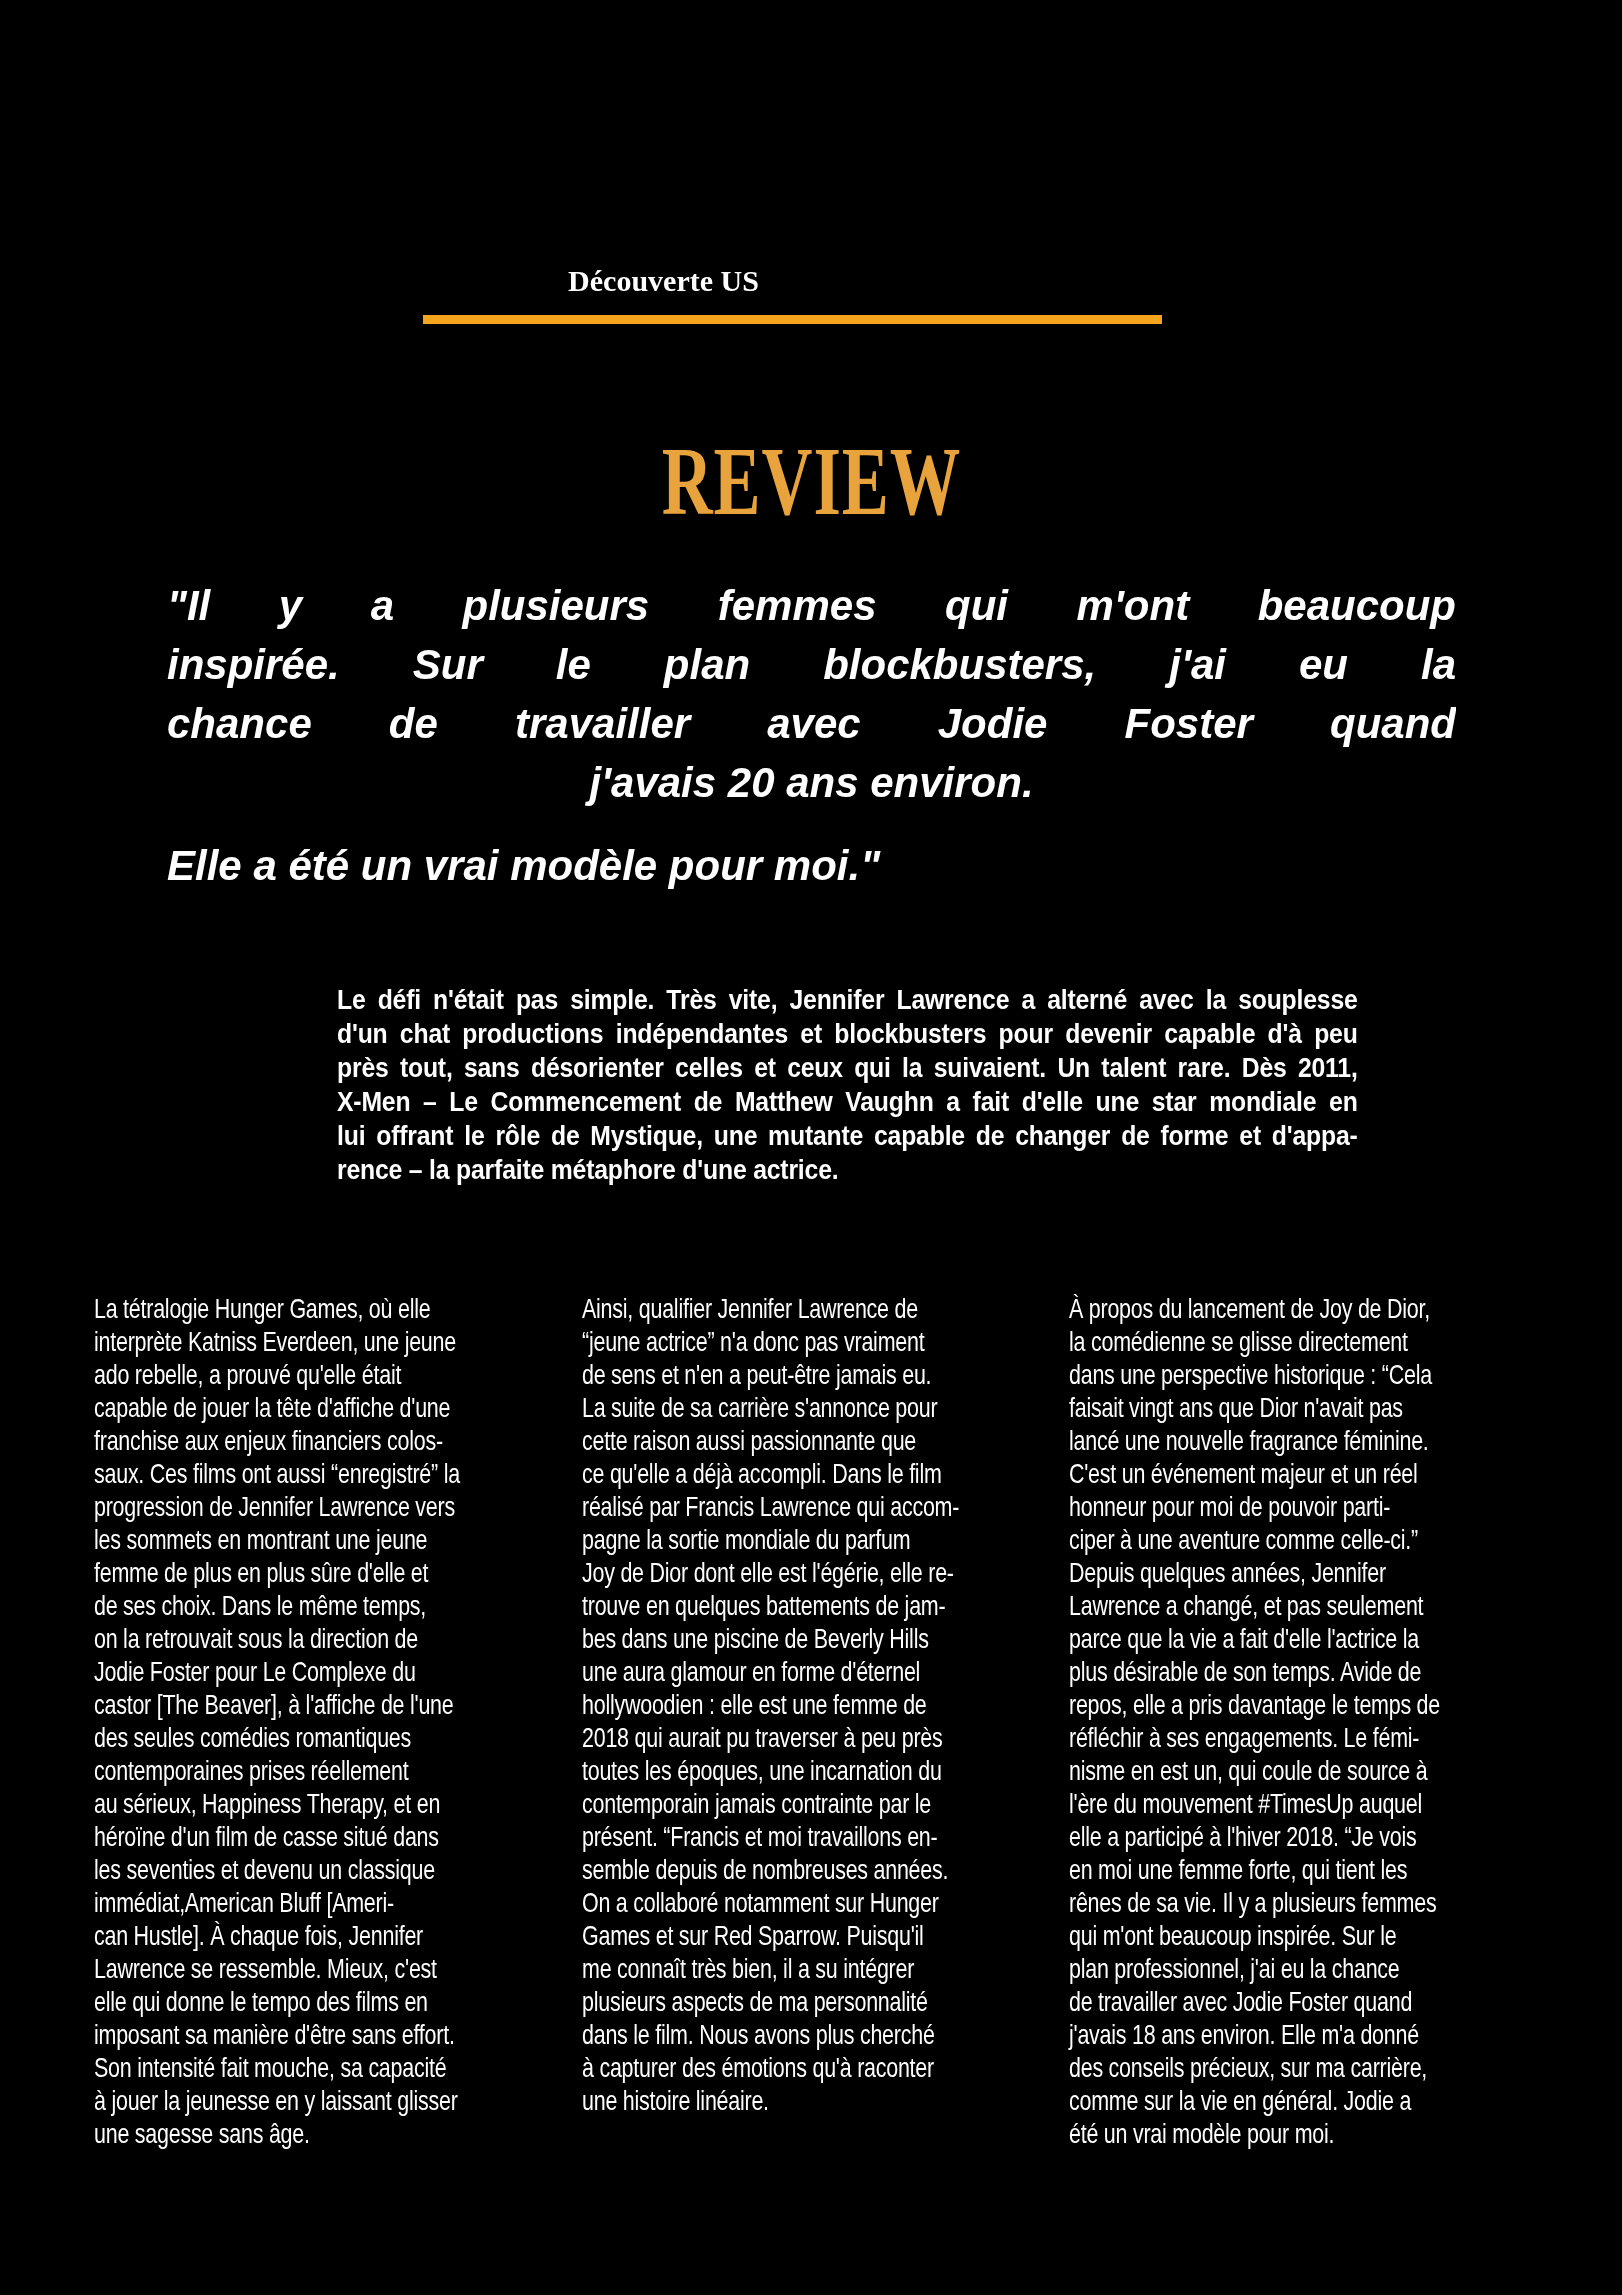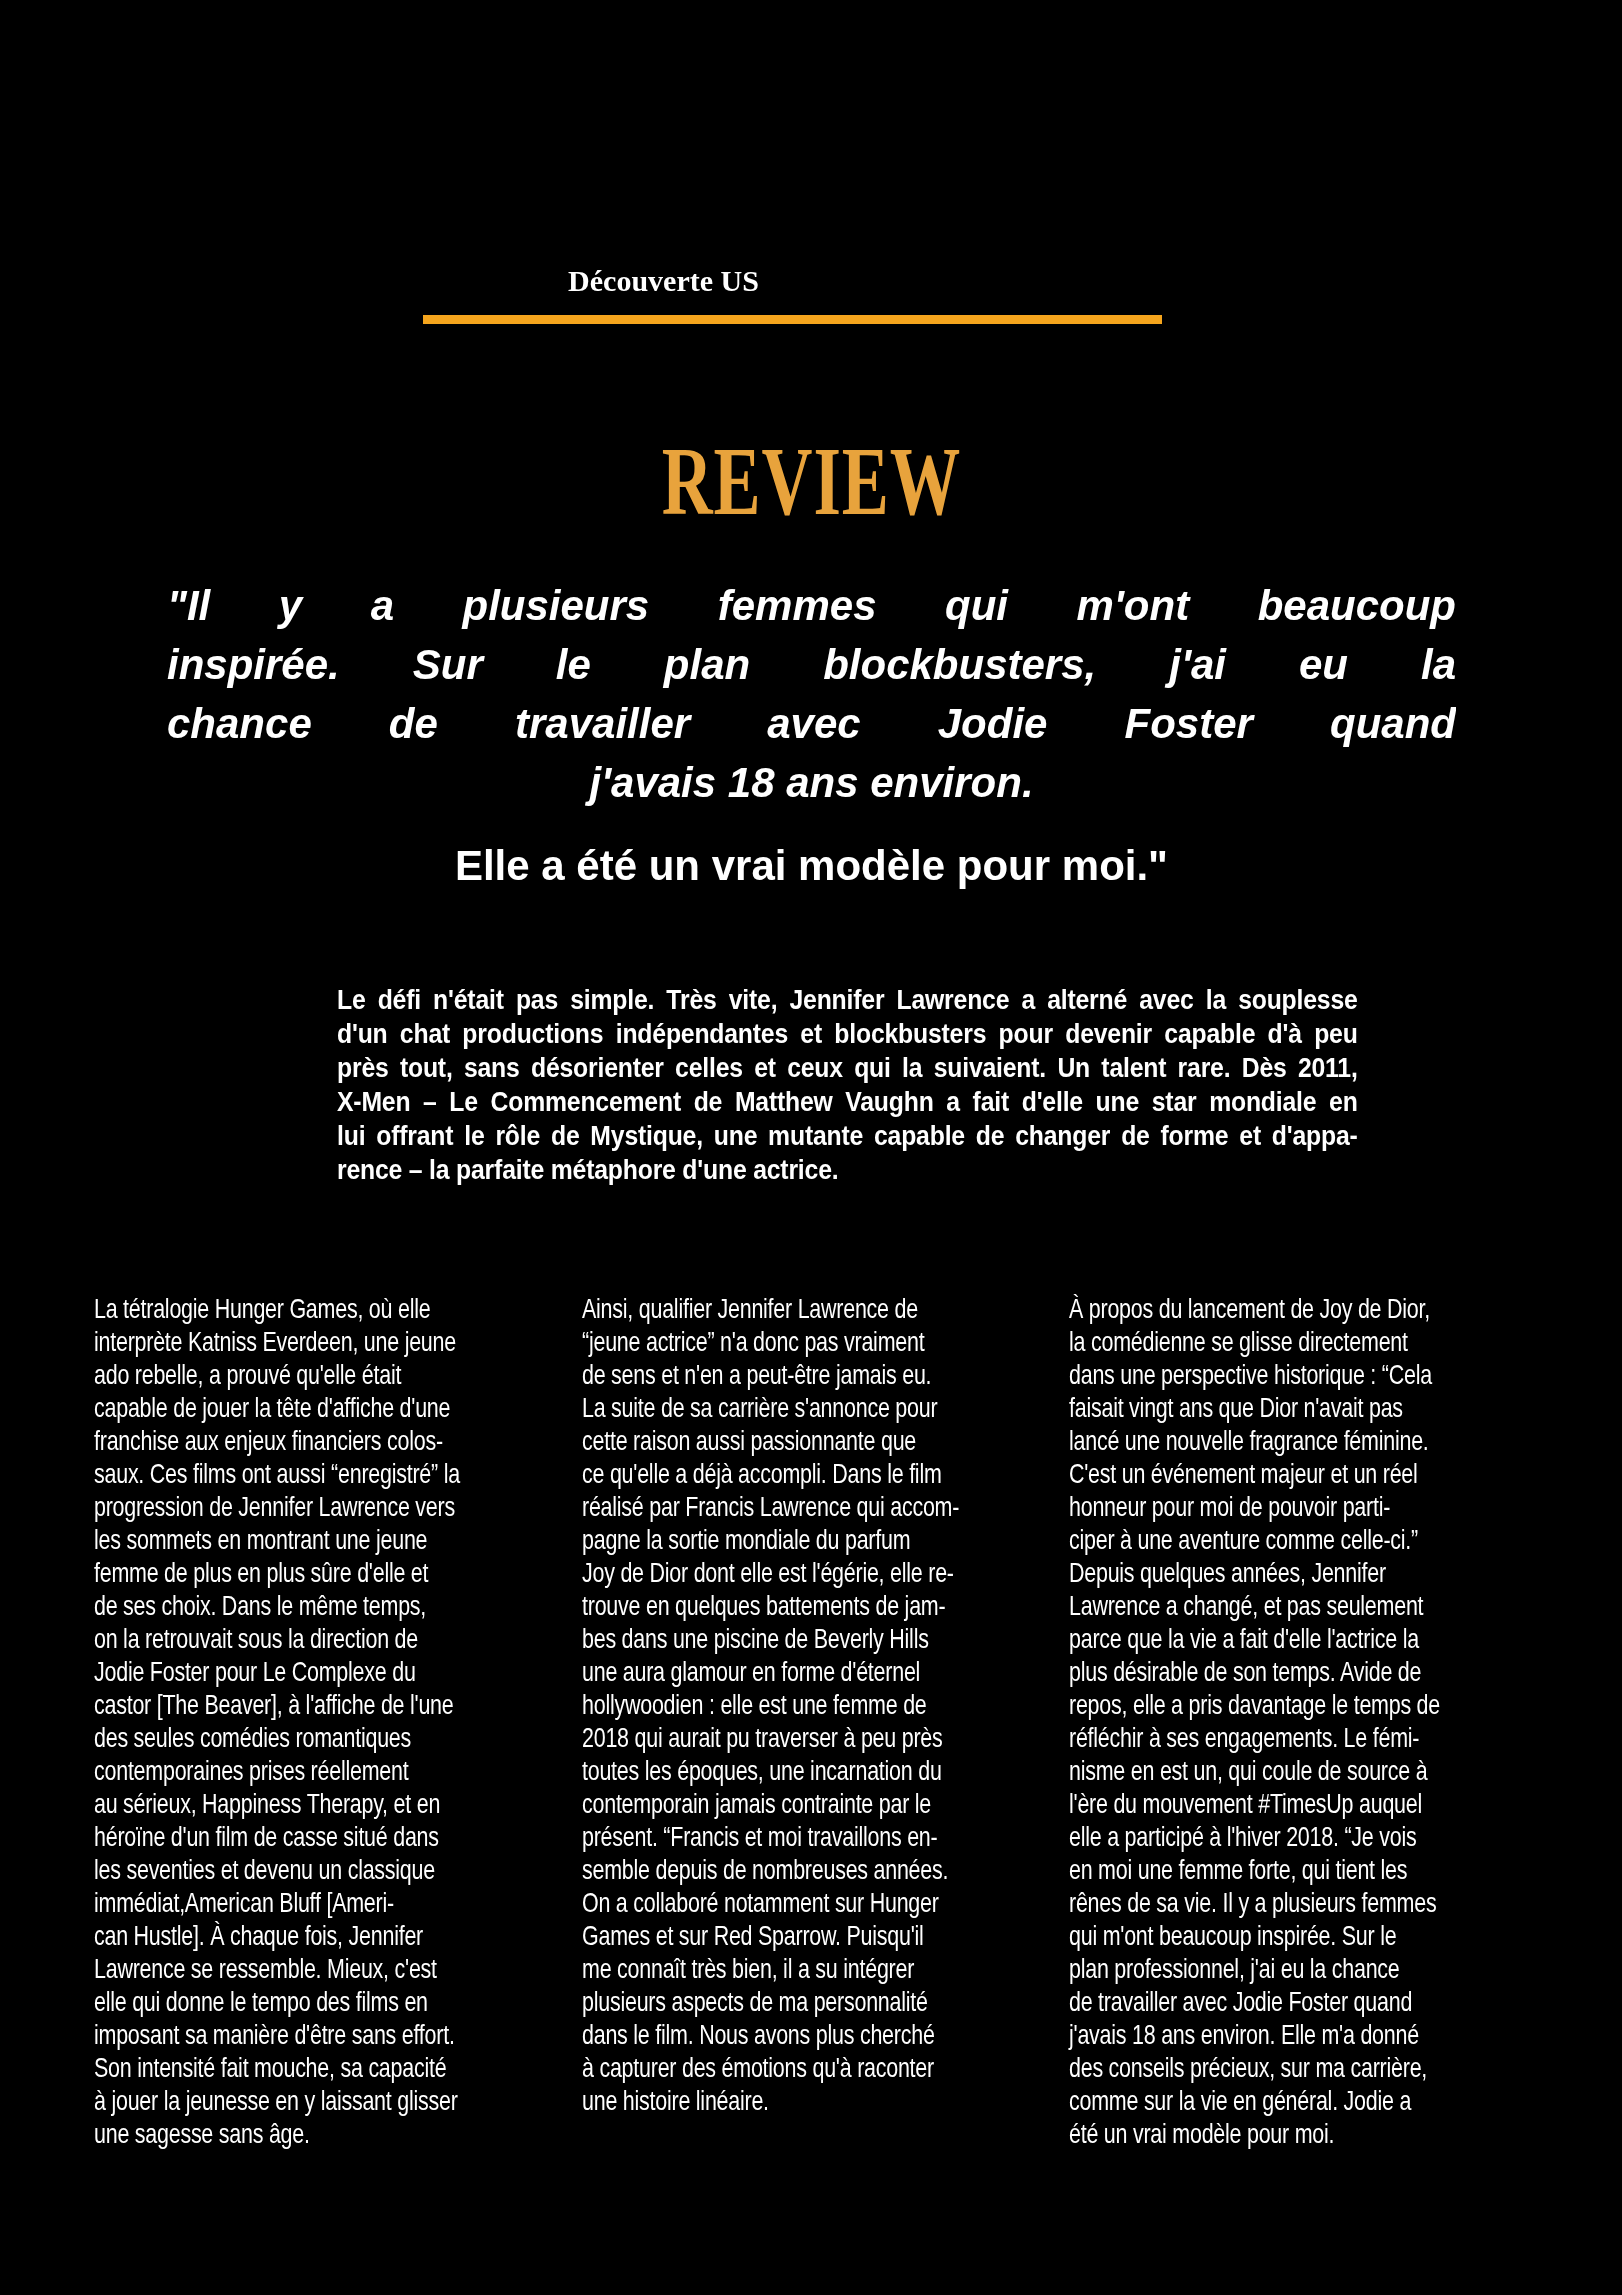--- a/index.html
+++ b/index.html
@@ -45,22 +45,22 @@
     height:59px; line-height:59px;
     text-align:justify; overflow:hidden;
   }
   .qline:not(:last-child)::after {
     content:""; display:inline-block; width:100%; height:0; vertical-align:top;
   }
   .qline:last-child { text-align:center; }
 
   .pull-quote-closing {
     position:absolute; left:167px; top:836px; width:1289px;
-    text-align:center;
-    font-weight:700; font-size:42px; line-height:59px;
+    text-align:left;
+    font-style:italic; font-weight:700; font-size:42px; line-height:59px;
     color:#ffffff;
   }
 
   .intro {
     position:absolute; left:337px; top:983px; width:1134px;
     transform:scaleX(0.9); transform-origin:left top;
     font-weight:700; font-size:27.5px;
     letter-spacing:-0.2px;
     color:#ffffff;
   }
@@ -92,21 +92,21 @@
 <div class="kicker">Découverte US</div>
 
 <div class="accent-bar"></div>
 
 <div class="page-title">REVIEW</div>
 
 <div class="pull-quote">
     <div class="qline">"Il y a plusieurs femmes qui m'ont beaucoup</div>
     <div class="qline">inspirée. Sur le plan blockbusters, j'ai eu la</div>
     <div class="qline">chance de travailler avec Jodie Foster quand</div>
-    <div class="qline">j'avais 18 ans environ.</div>
+    <div class="qline">j'avais 20 ans environ.</div>
   </div>
 
 <div class="pull-quote-closing">Elle a été un vrai modèle pour moi."</div>
 
 <div class="intro">
     <div class="iline">Le défi n'était pas simple. Très vite, Jennifer Lawrence a alterné avec la souplesse</div>
     <div class="iline">d'un chat productions indépendantes et blockbusters pour devenir capable d'à peu</div>
     <div class="iline">près tout, sans désorienter celles et ceux qui la suivaient. Un talent rare. Dès 2011,</div>
     <div class="iline">X-Men – Le Commencement de Matthew Vaughn a fait d'elle une star mondiale en</div>
     <div class="iline">lui offrant le rôle de Mystique, une mutante capable de changer de forme et d'appa-</div>

